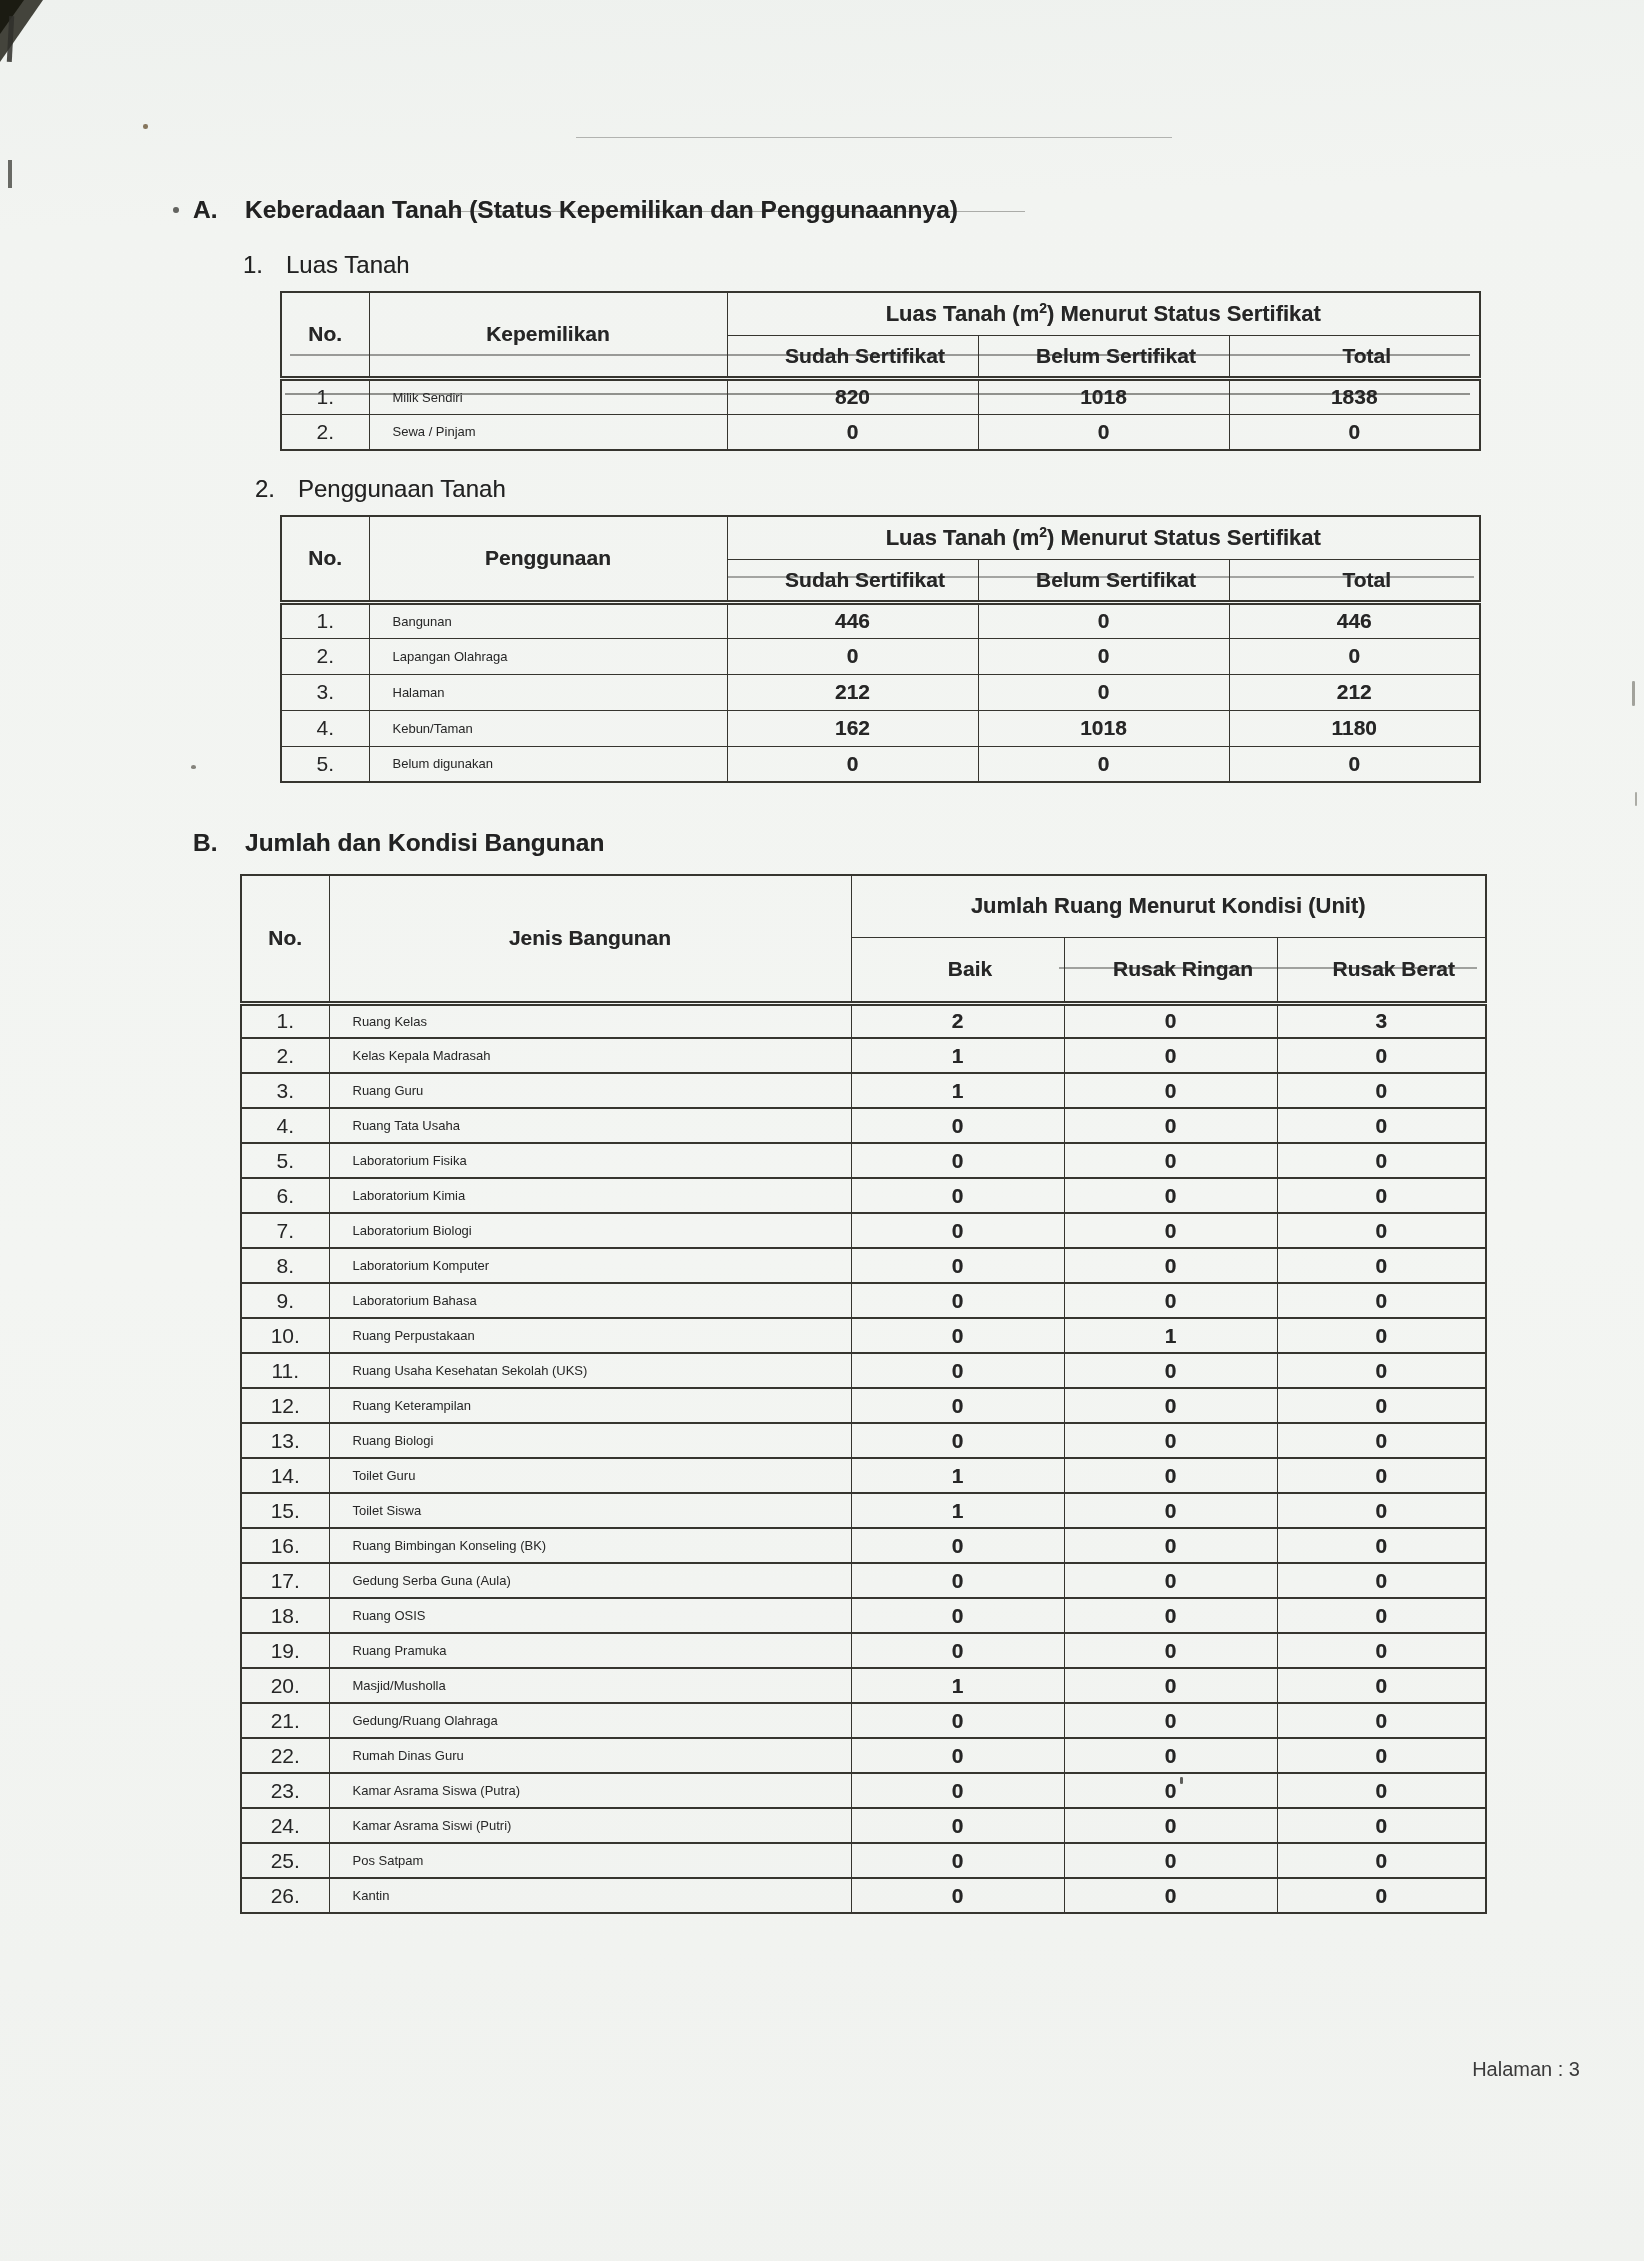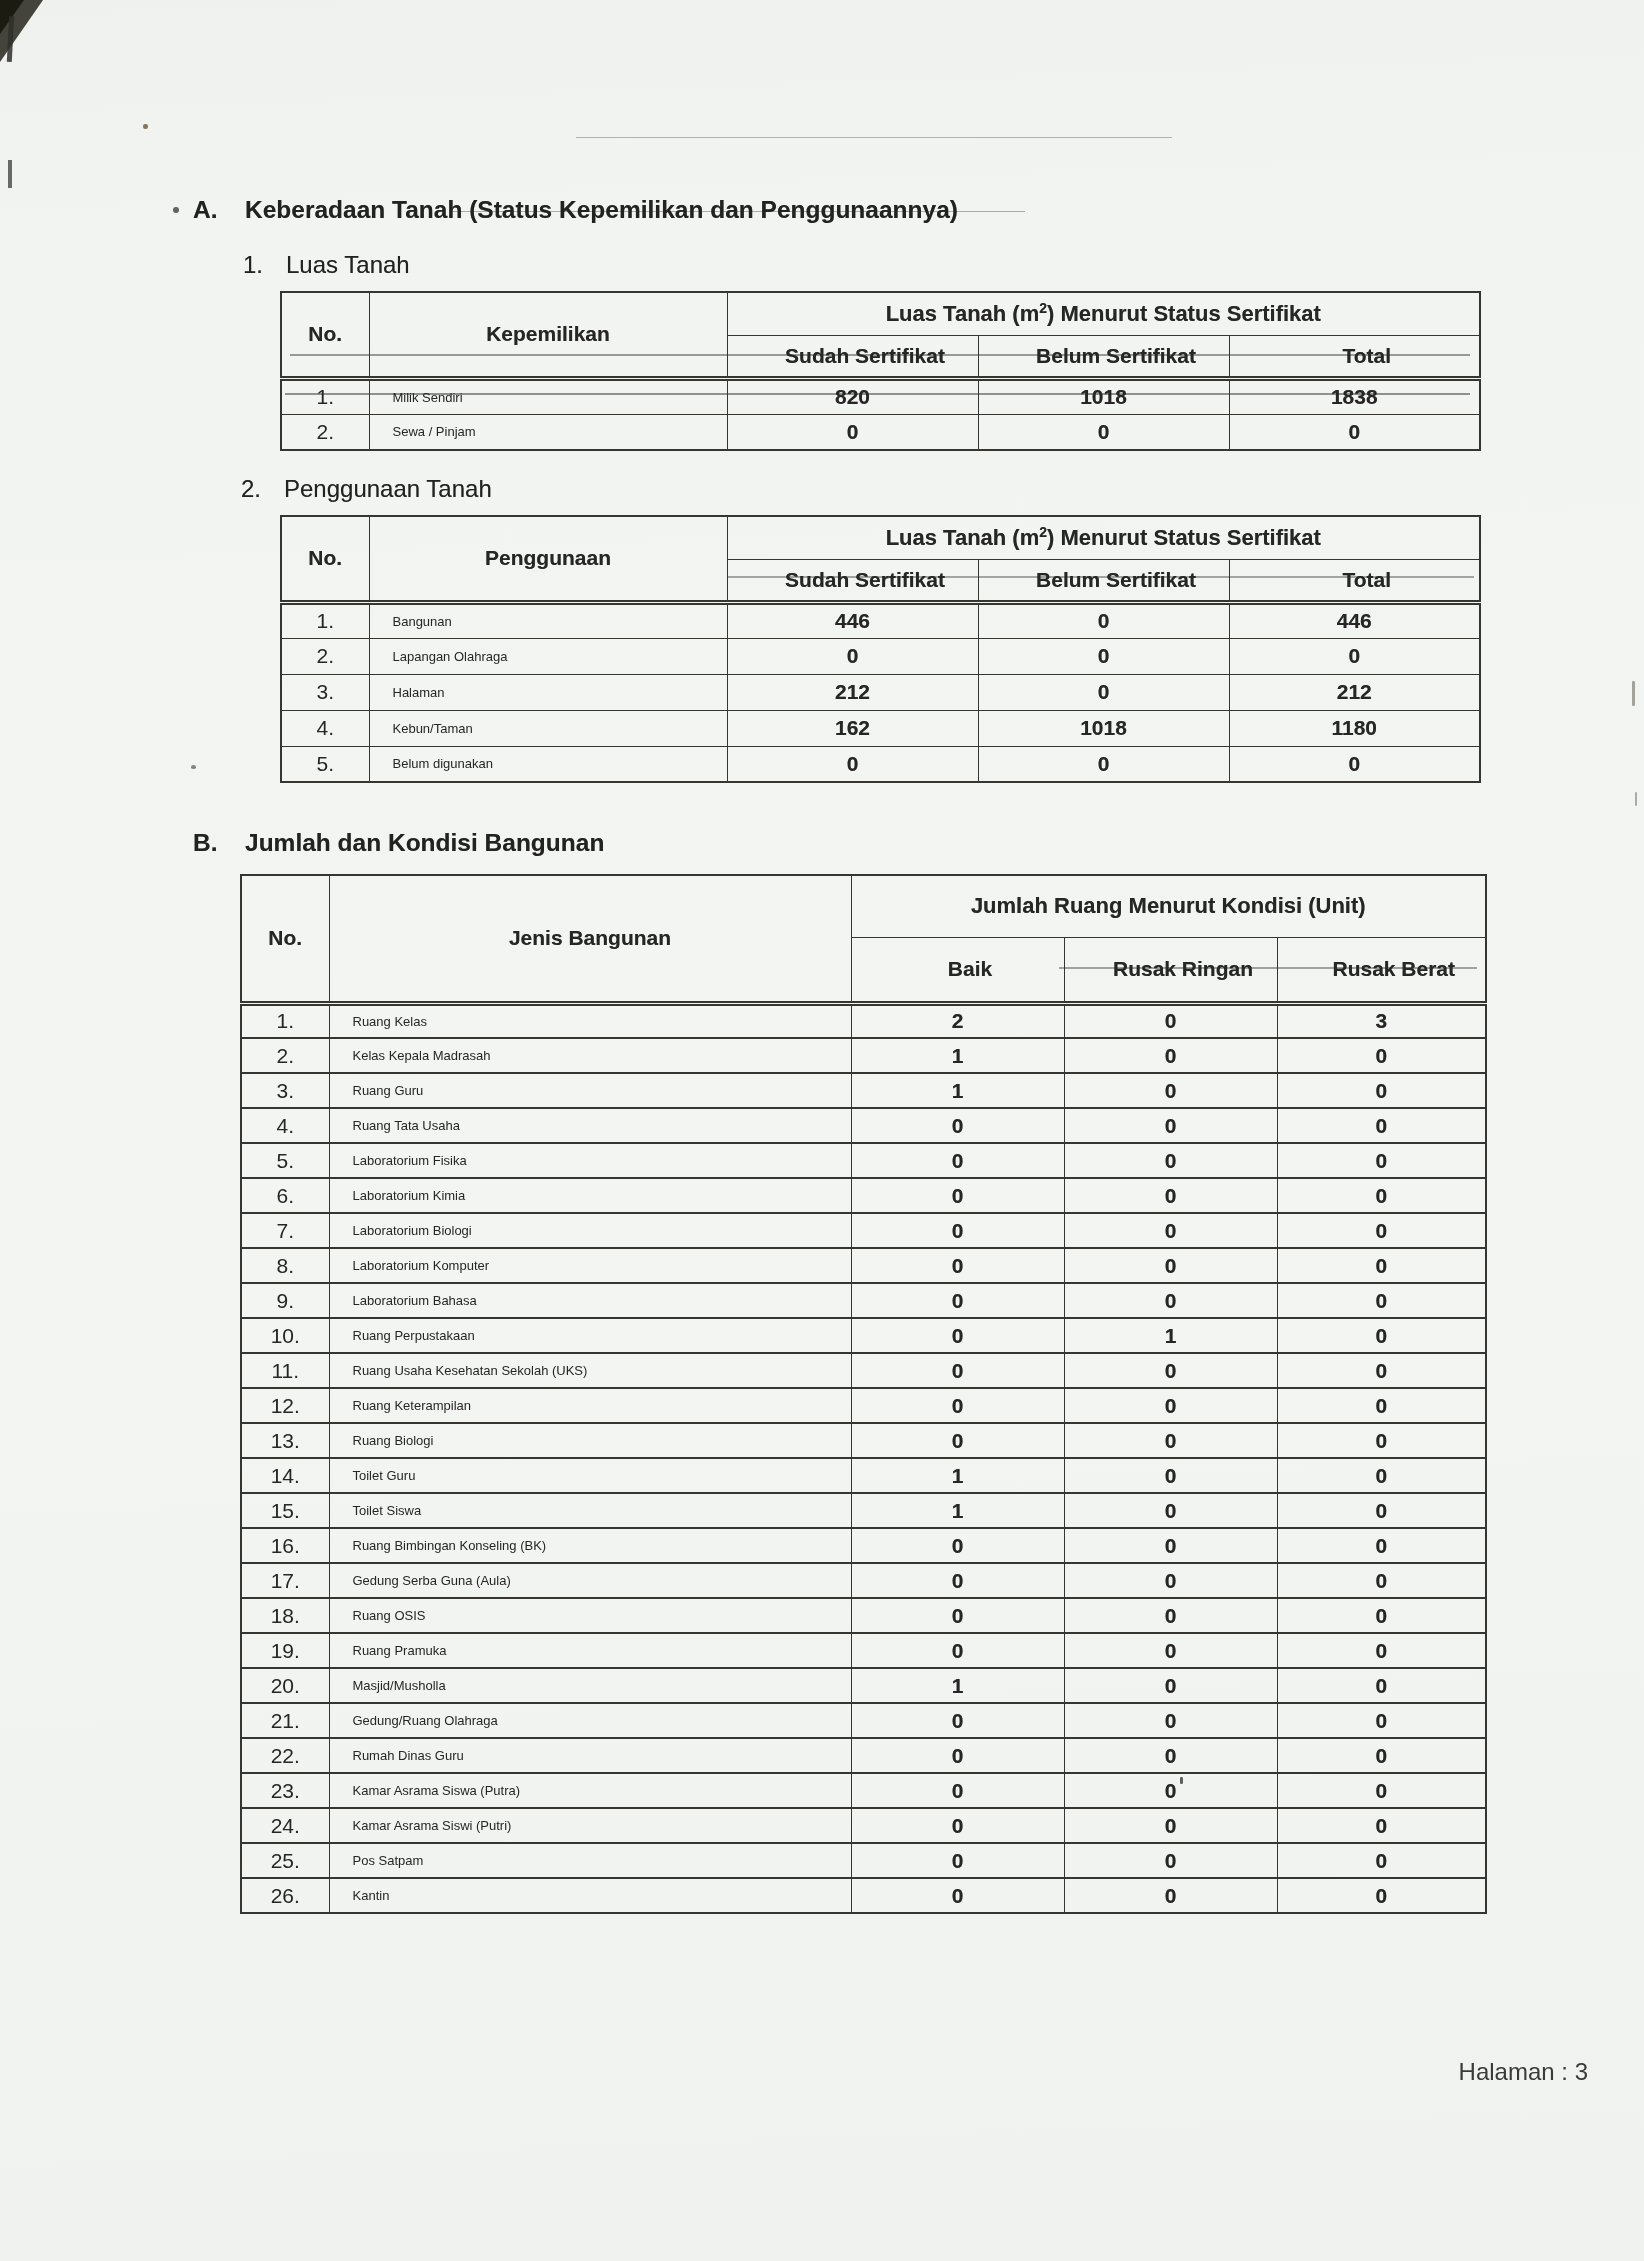--- a/index.html
+++ b/index.html
@@ -53,21 +53,21 @@
   
   .heading { position: absolute; font-weight: bold; font-size: 24.5px; color: #222;
              text-shadow: 0 0 0.4px rgba(30,30,30,.4); white-space: nowrap; }
   .heading .h-label { display: inline-block; width: 52px; }
   .heading-a { left: 193px; top: 196px; }
   .heading-b { left: 193px; top: 829px; }
   .subheading { position: absolute; font-weight: normal; font-size: 24px; color: #222;
                 text-shadow: 0 0 0.4px rgba(30,30,30,.4); white-space: nowrap; }
   .subheading .s-label { display: inline-block; width: 43px; }
   .sub-1 { left: 243px; top: 251px; }
-  .sub-2 { left: 241px; top: 475px; }
+  .sub-2 { left: 255px; top: 475px; }
   
   table.doc-table {
     position: absolute; border-collapse: collapse; table-layout: fixed;
     background: transparent;
   }
   .doc-table th, .doc-table td {
     border: 1.9px solid #36352f; vertical-align: middle;
     color: #262626; overflow: hidden; white-space: nowrap;
   }
   .doc-table { border: 2.6px solid #36352f; }
@@ -87,22 +87,22 @@
   .t2 { left: 280px; top: 515px; width: 1200px; }
   .t1 thead tr, .t2 thead tr { height: 43px; }
   .t1 tbody tr, .t2 tbody tr { height: 36px; }
   .t3 { left: 240px; top: 874px; width: 1244px; }
   .t3 thead tr.group-row { height: 62px; }
   .t3 thead tr.sub-row { height: 66px; }
   .t3 tbody tr { height: 35px; }
   .t3 td { border-top-width: 2.6px; border-bottom-width: 2.6px; }
   
   .footer {
-    position: absolute; right: 56px; top: 2058px;
-    font-size: 24px; color: #3a3a3a; white-space: nowrap;
+    position: absolute; right: 64px; top: 2058px;
+    font-size: 20px; color: #3a3a3a; white-space: nowrap;
   }
 </style>
 </head>
 <body>
 
 <div class="page">
 
   <div class="corner-fold"></div>
   <div class="corner-fold-inner"></div>
   <div class="edge-mark em1"></div>

